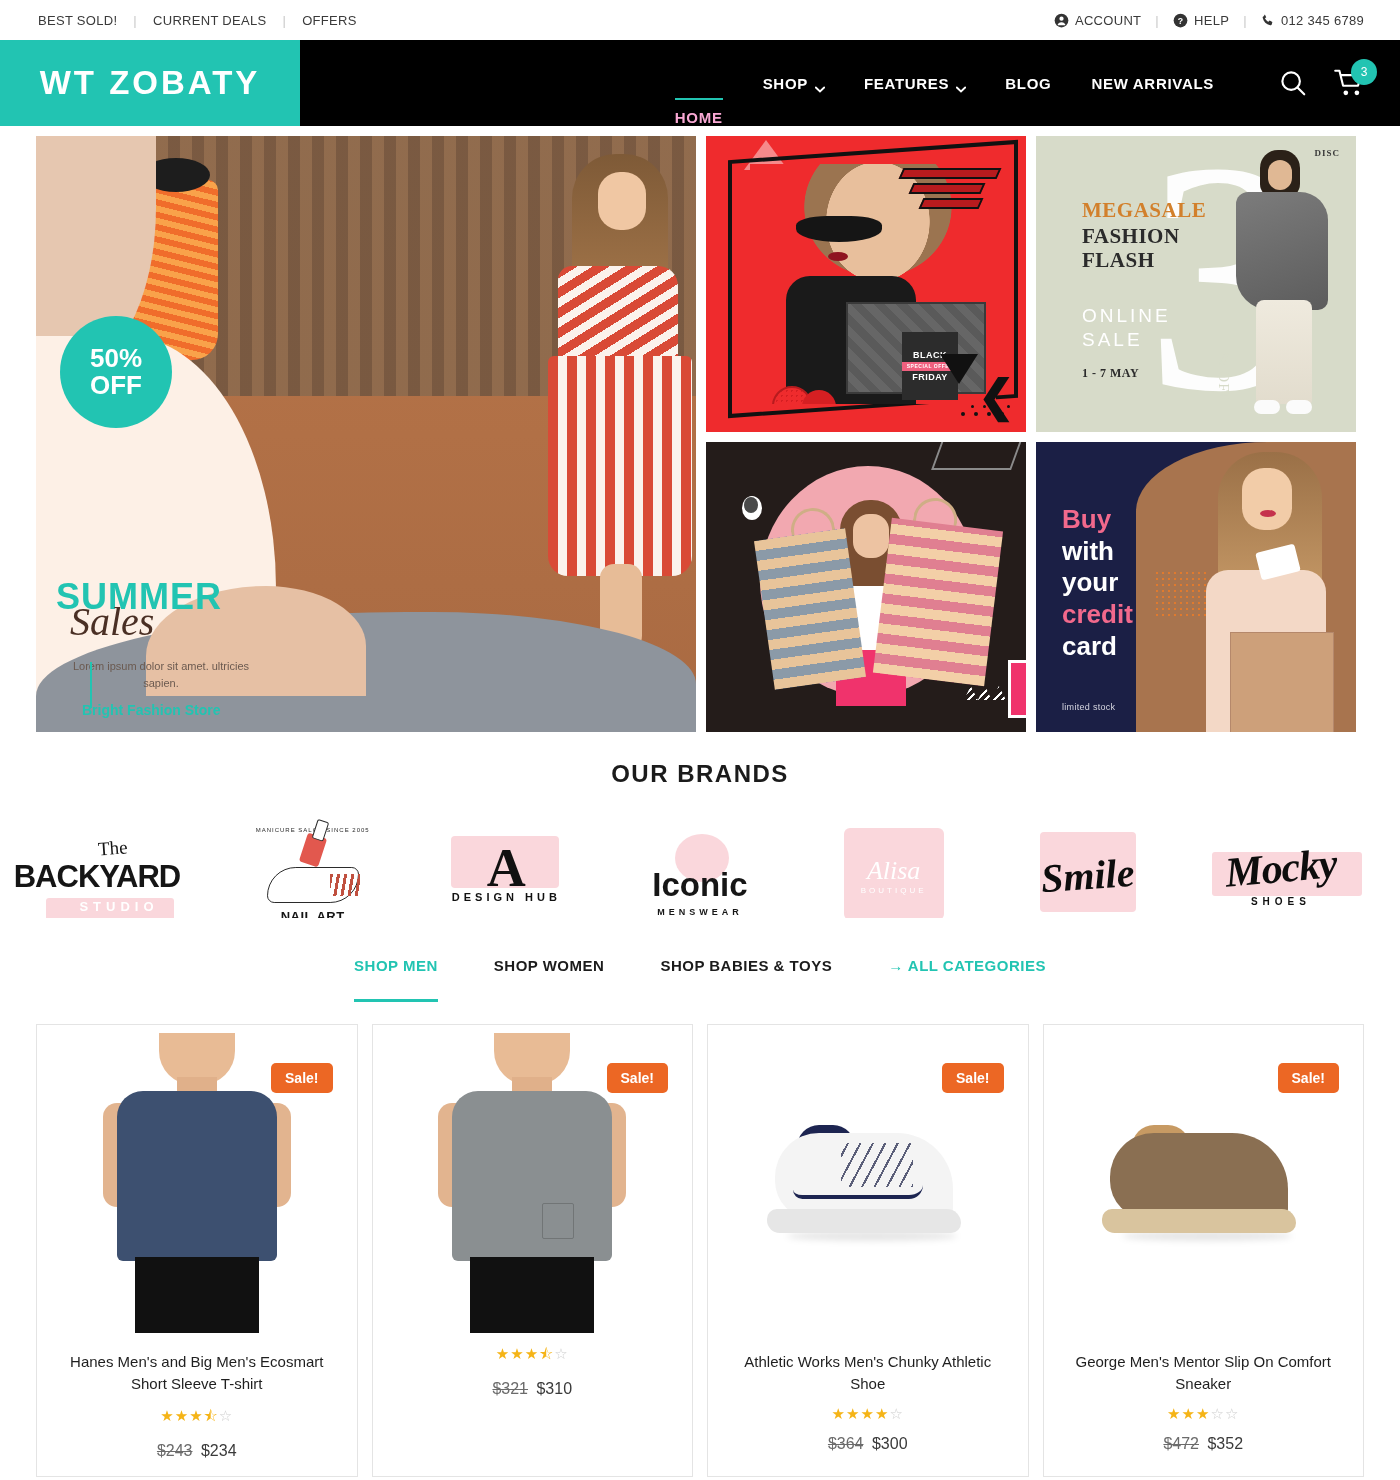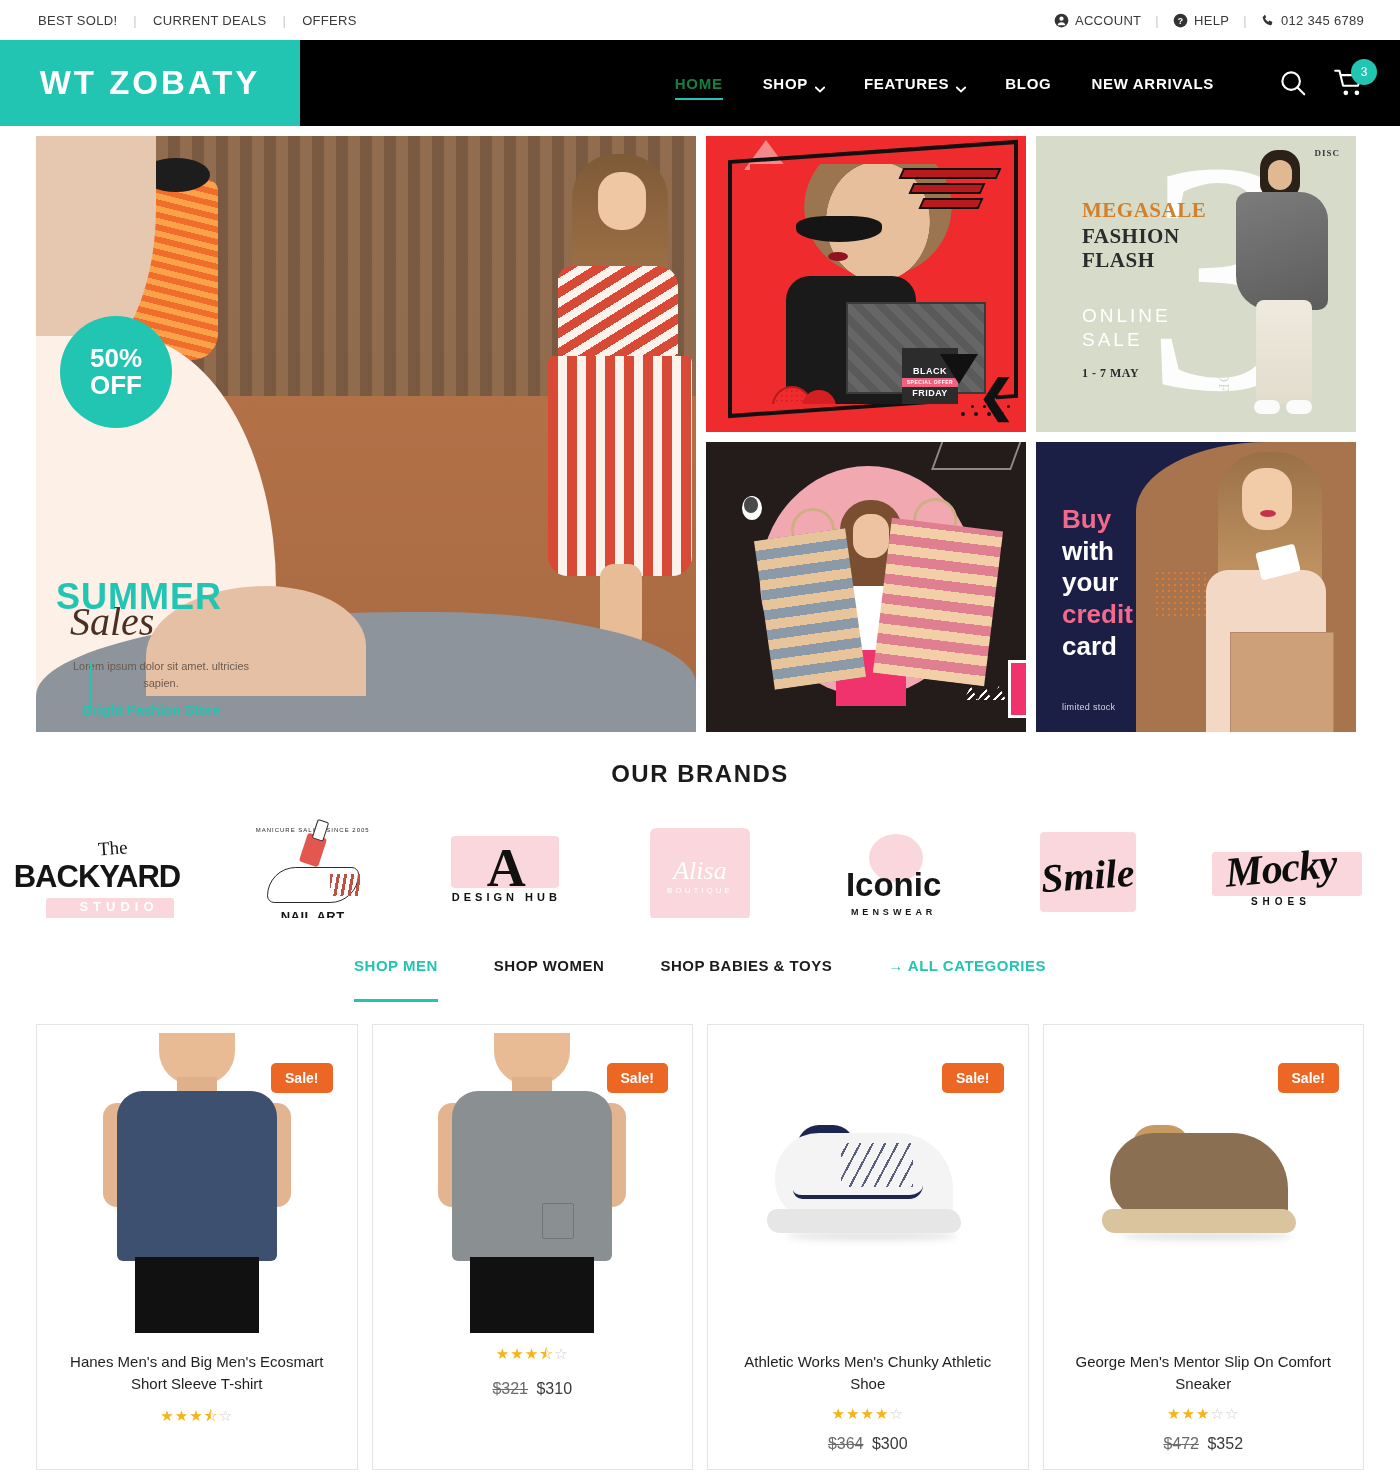--- a/index.html
+++ b/index.html
@@ -32,21 +32,21 @@
   }
   .nav {
     flex: 1; display: flex; align-items: center;
     justify-content: flex-end; padding-right: 34px; gap: 0;
   }
   .nav-item {
     color: #fff; font-size: 15px; font-weight: 700; letter-spacing: .7px;
     padding: 0 20px; cursor: pointer; position: relative;
     display: flex; align-items: center; gap: 7px; height: 86px;
   }
-  .nav-item.active { color: #15803d; }
+  .nav-item.active { color: #f9a8d4; align-items: flex-end; }
   .nav-item.active::after {
     content: ""; position: absolute; left: 20px; right: 20px;
     bottom: 26px; height: 2px; background: #22c4b2;
   }
   .caret { width: 9px; height: 9px; display: inline-block; }
   .nav-icons { display: flex; align-items: center; gap: 26px; margin-left: 44px; }
   .icon-btn { cursor: pointer; display: flex; position: relative; }
   .cart-badge {
     position: absolute; top: -9px; right: -11px;
     width: 26px; height: 26px; border-radius: 50%;
@@ -88,21 +88,21 @@
     position: absolute; left: 36px; top: 112px; width: 130px; height: 130px;
     background: #1a1a1a; border-radius: 24px 24px 0 0;
   }
   .bn-fashion .bag {
     position: absolute; left: 96px; top: 138px; width: 140px; height: 92px;
     background: repeating-linear-gradient(45deg,#5a5a5a 0 8px,#666 8px 16px),
                 #5d5d5d;
     border: 2px solid #3a3a3a;
   }
   .bn-fashion .tag-fri {
-    position: absolute; left: 152px; top: 184px; width: 56px; height: 68px;
+    position: absolute; left: 152px; top: 168px; width: 56px; height: 68px;
     background: #2c2c2c; color: #fff; font-size: 9px; font-weight: 700;
     display: flex; flex-direction: column; align-items: center;
     justify-content: center; line-height: 1.4; letter-spacing: .5px;
   }
   .bn-fashion .tag-fri .rib {
     background: #f0607f; width: 100%; text-align: center; font-size: 5px; padding: 1px 0;
   }
   .bn-fashion .circ {
     position: absolute; left: 22px; top: 222px; width: 40px; height: 40px;
     border-radius: 50%;
@@ -789,29 +789,29 @@
       <span class="b2-lbl">NAIL ART</span>
     </div>
 
     <div class="brand">
       <span class="swatch b3-sw"></span>
       <span class="b3-a">A</span>
       <span class="b3-lbl">DESIGN HUB</span>
     </div>
 
     <div class="brand">
+      <span class="b5-dot"></span>
+      <span class="b5-name">Iconic</span>
+      <span class="b5-sub">MENSWEAR</span>
+    </div>
+
+    <div class="brand">
       <span class="swatch b4-sw"></span>
       <span class="b4-name">Alisa</span>
       <span class="b4-sub">BOUTIQUE</span>
-    </div>
-
-    <div class="brand">
-      <span class="b5-dot"></span>
-      <span class="b5-name">Iconic</span>
-      <span class="b5-sub">MENSWEAR</span>
     </div>
 
     <div class="brand">
       <span class="swatch b6-sw"></span>
       <span class="b6-name">Smile</span>
     </div>
 
     <div class="brand">
       <span class="swatch b7-sw"></span>
       <span class="b7-name">Mocky</span>
@@ -836,20 +836,24 @@
         <div class="mf-head"></div>
         <div class="mf-neck"></div>
         <div class="mf-sl l"></div>
         <div class="mf-sl r"></div>
         <div class="mf-shirt" id="p0shirt" style="background: rgb(61, 80, 112);"></div>
         <div class="mf-pants"></div>
       </div>
     </div>
     <div class="pname">Hanes Men's and Big Men's Ecosmart Short Sleeve T-shirt</div>
     <div class="stars" id="p0stars"><span class="st-on">★</span><span class="st-on">★</span><span class="st-on">★</span><span class="st-on">⯪</span><span class="st-off">☆</span></div>
+    <div class="prices">
+      <span class="old">$243</span>
+      <span>$234</span>
+    </div>
   </div>
 
   <div class="pcard">
     <div class="sale-badge">Sale!</div>
     <div class="pimg">
       <div class="model-fig">
         <div class="mf-head"></div>
         <div class="mf-neck"></div>
         <div class="mf-sl l"></div>
         <div class="mf-sl r"></div>

